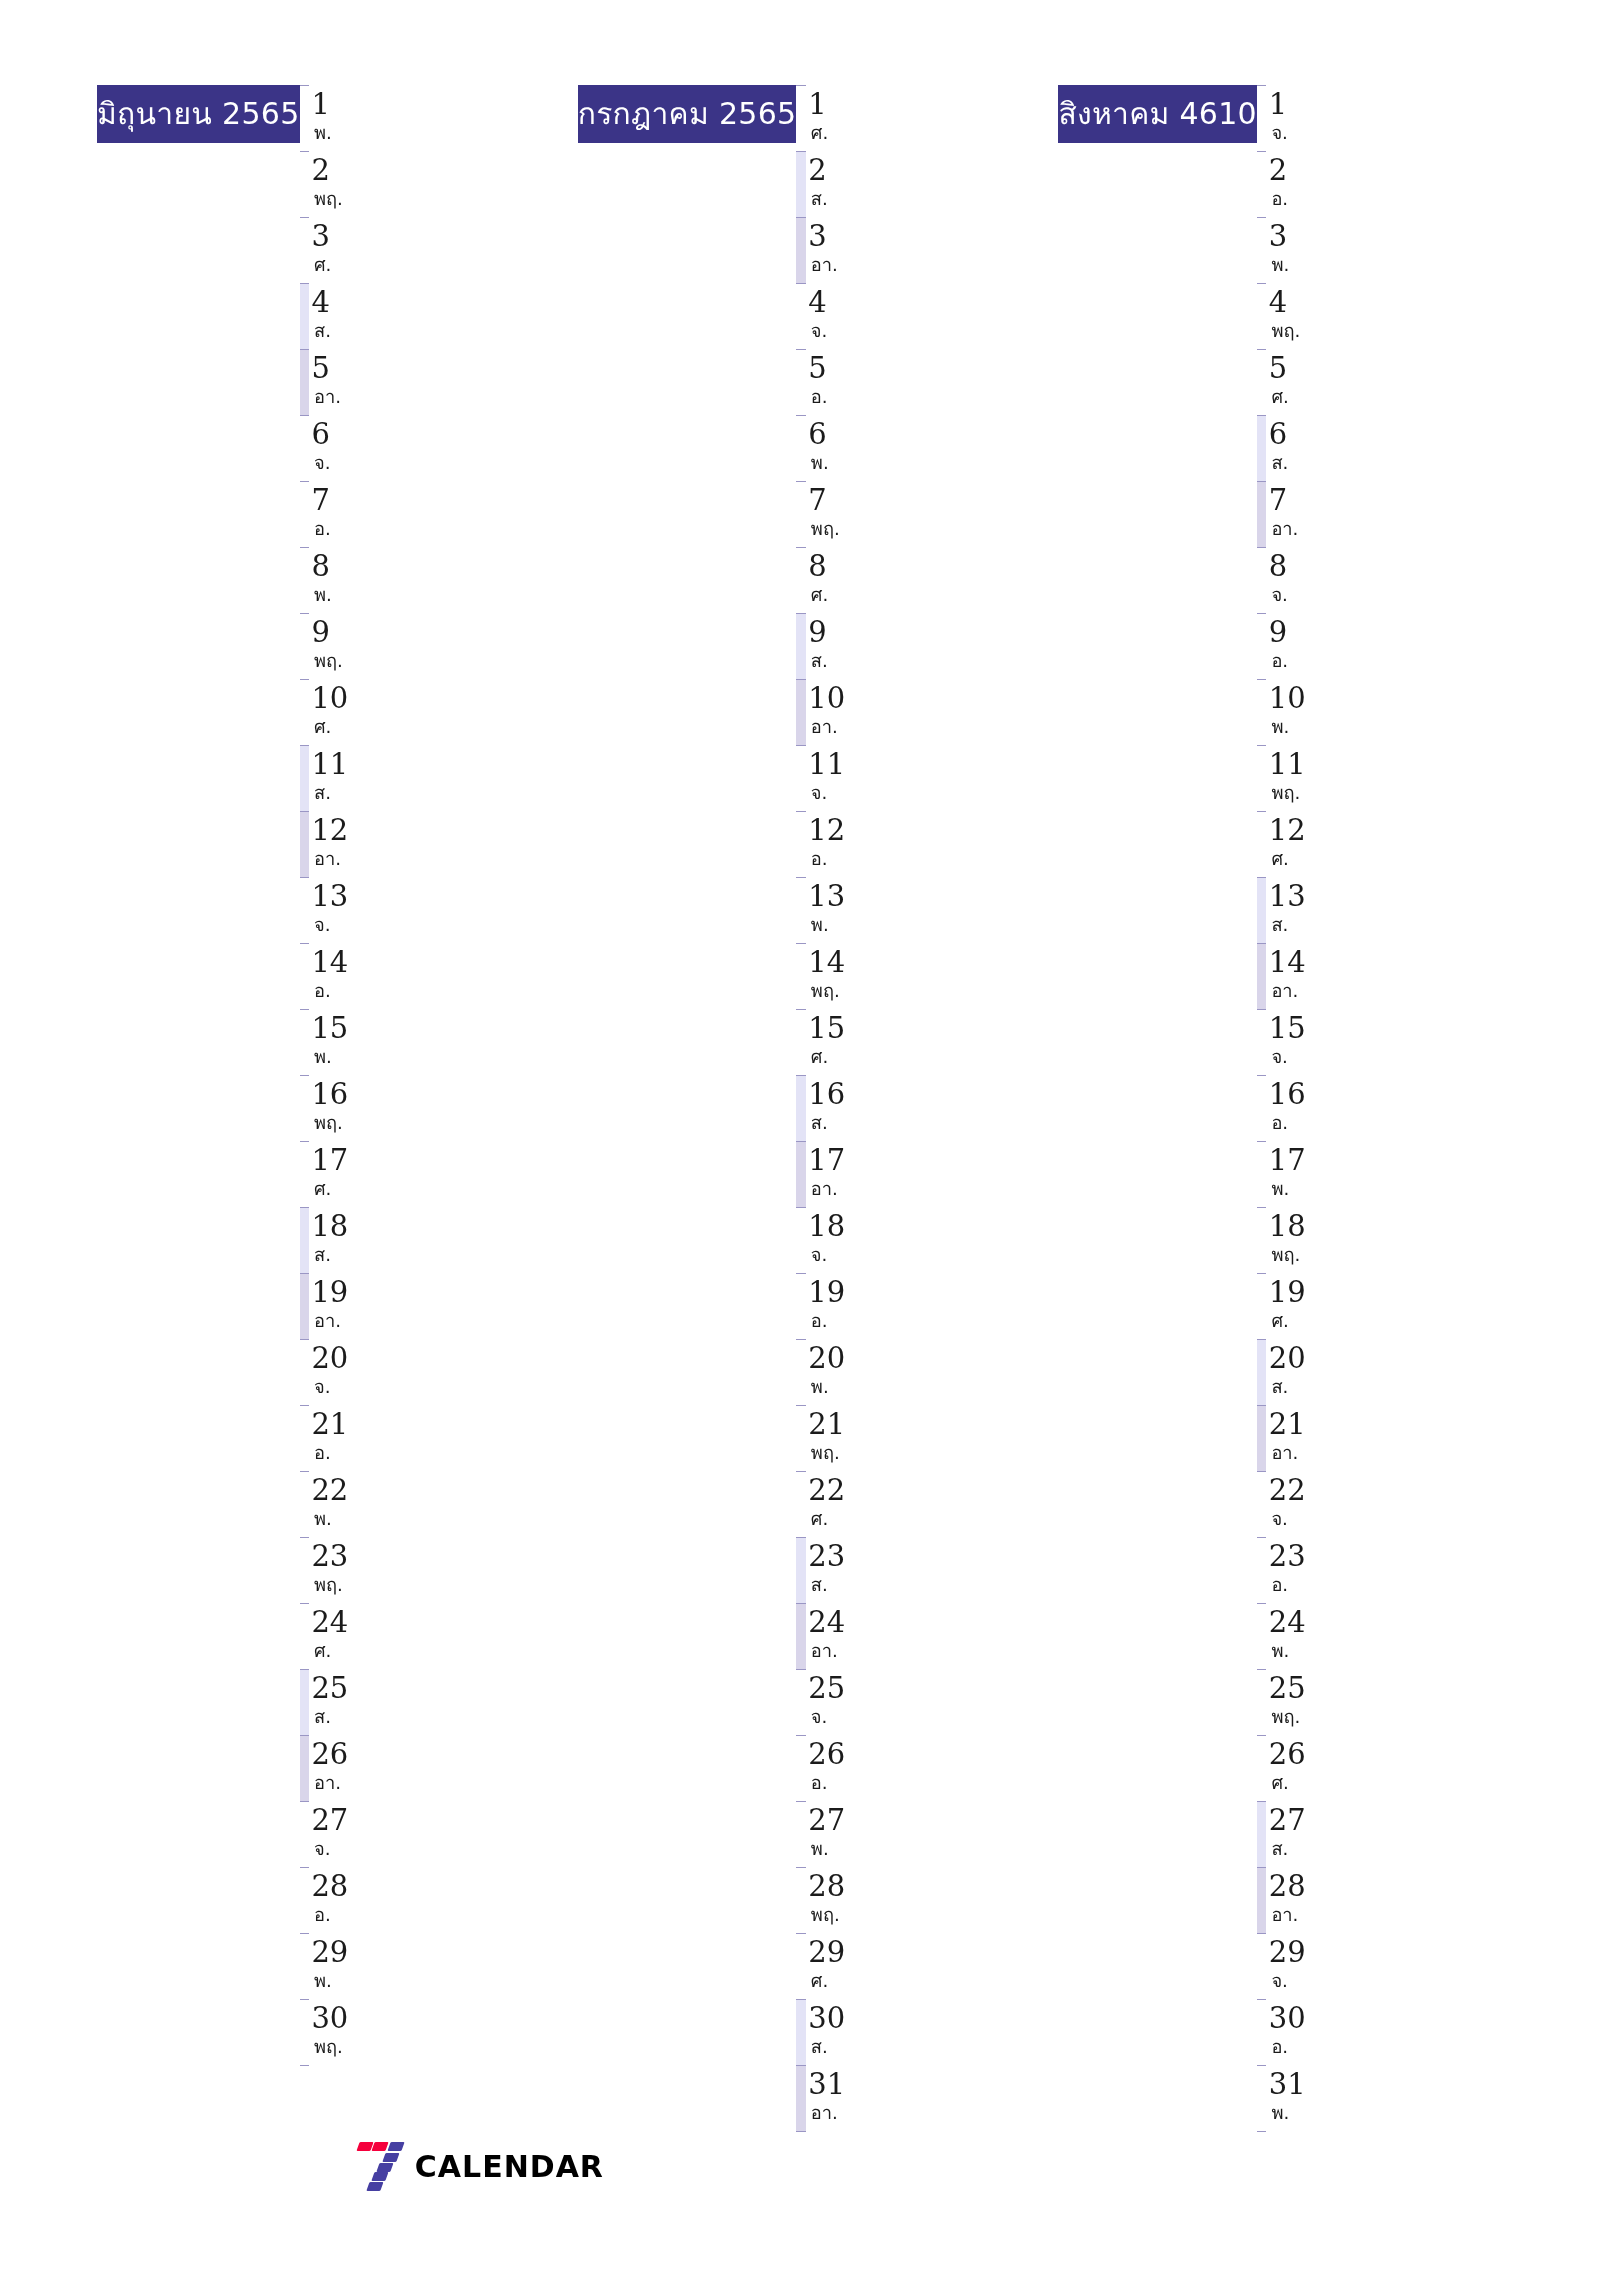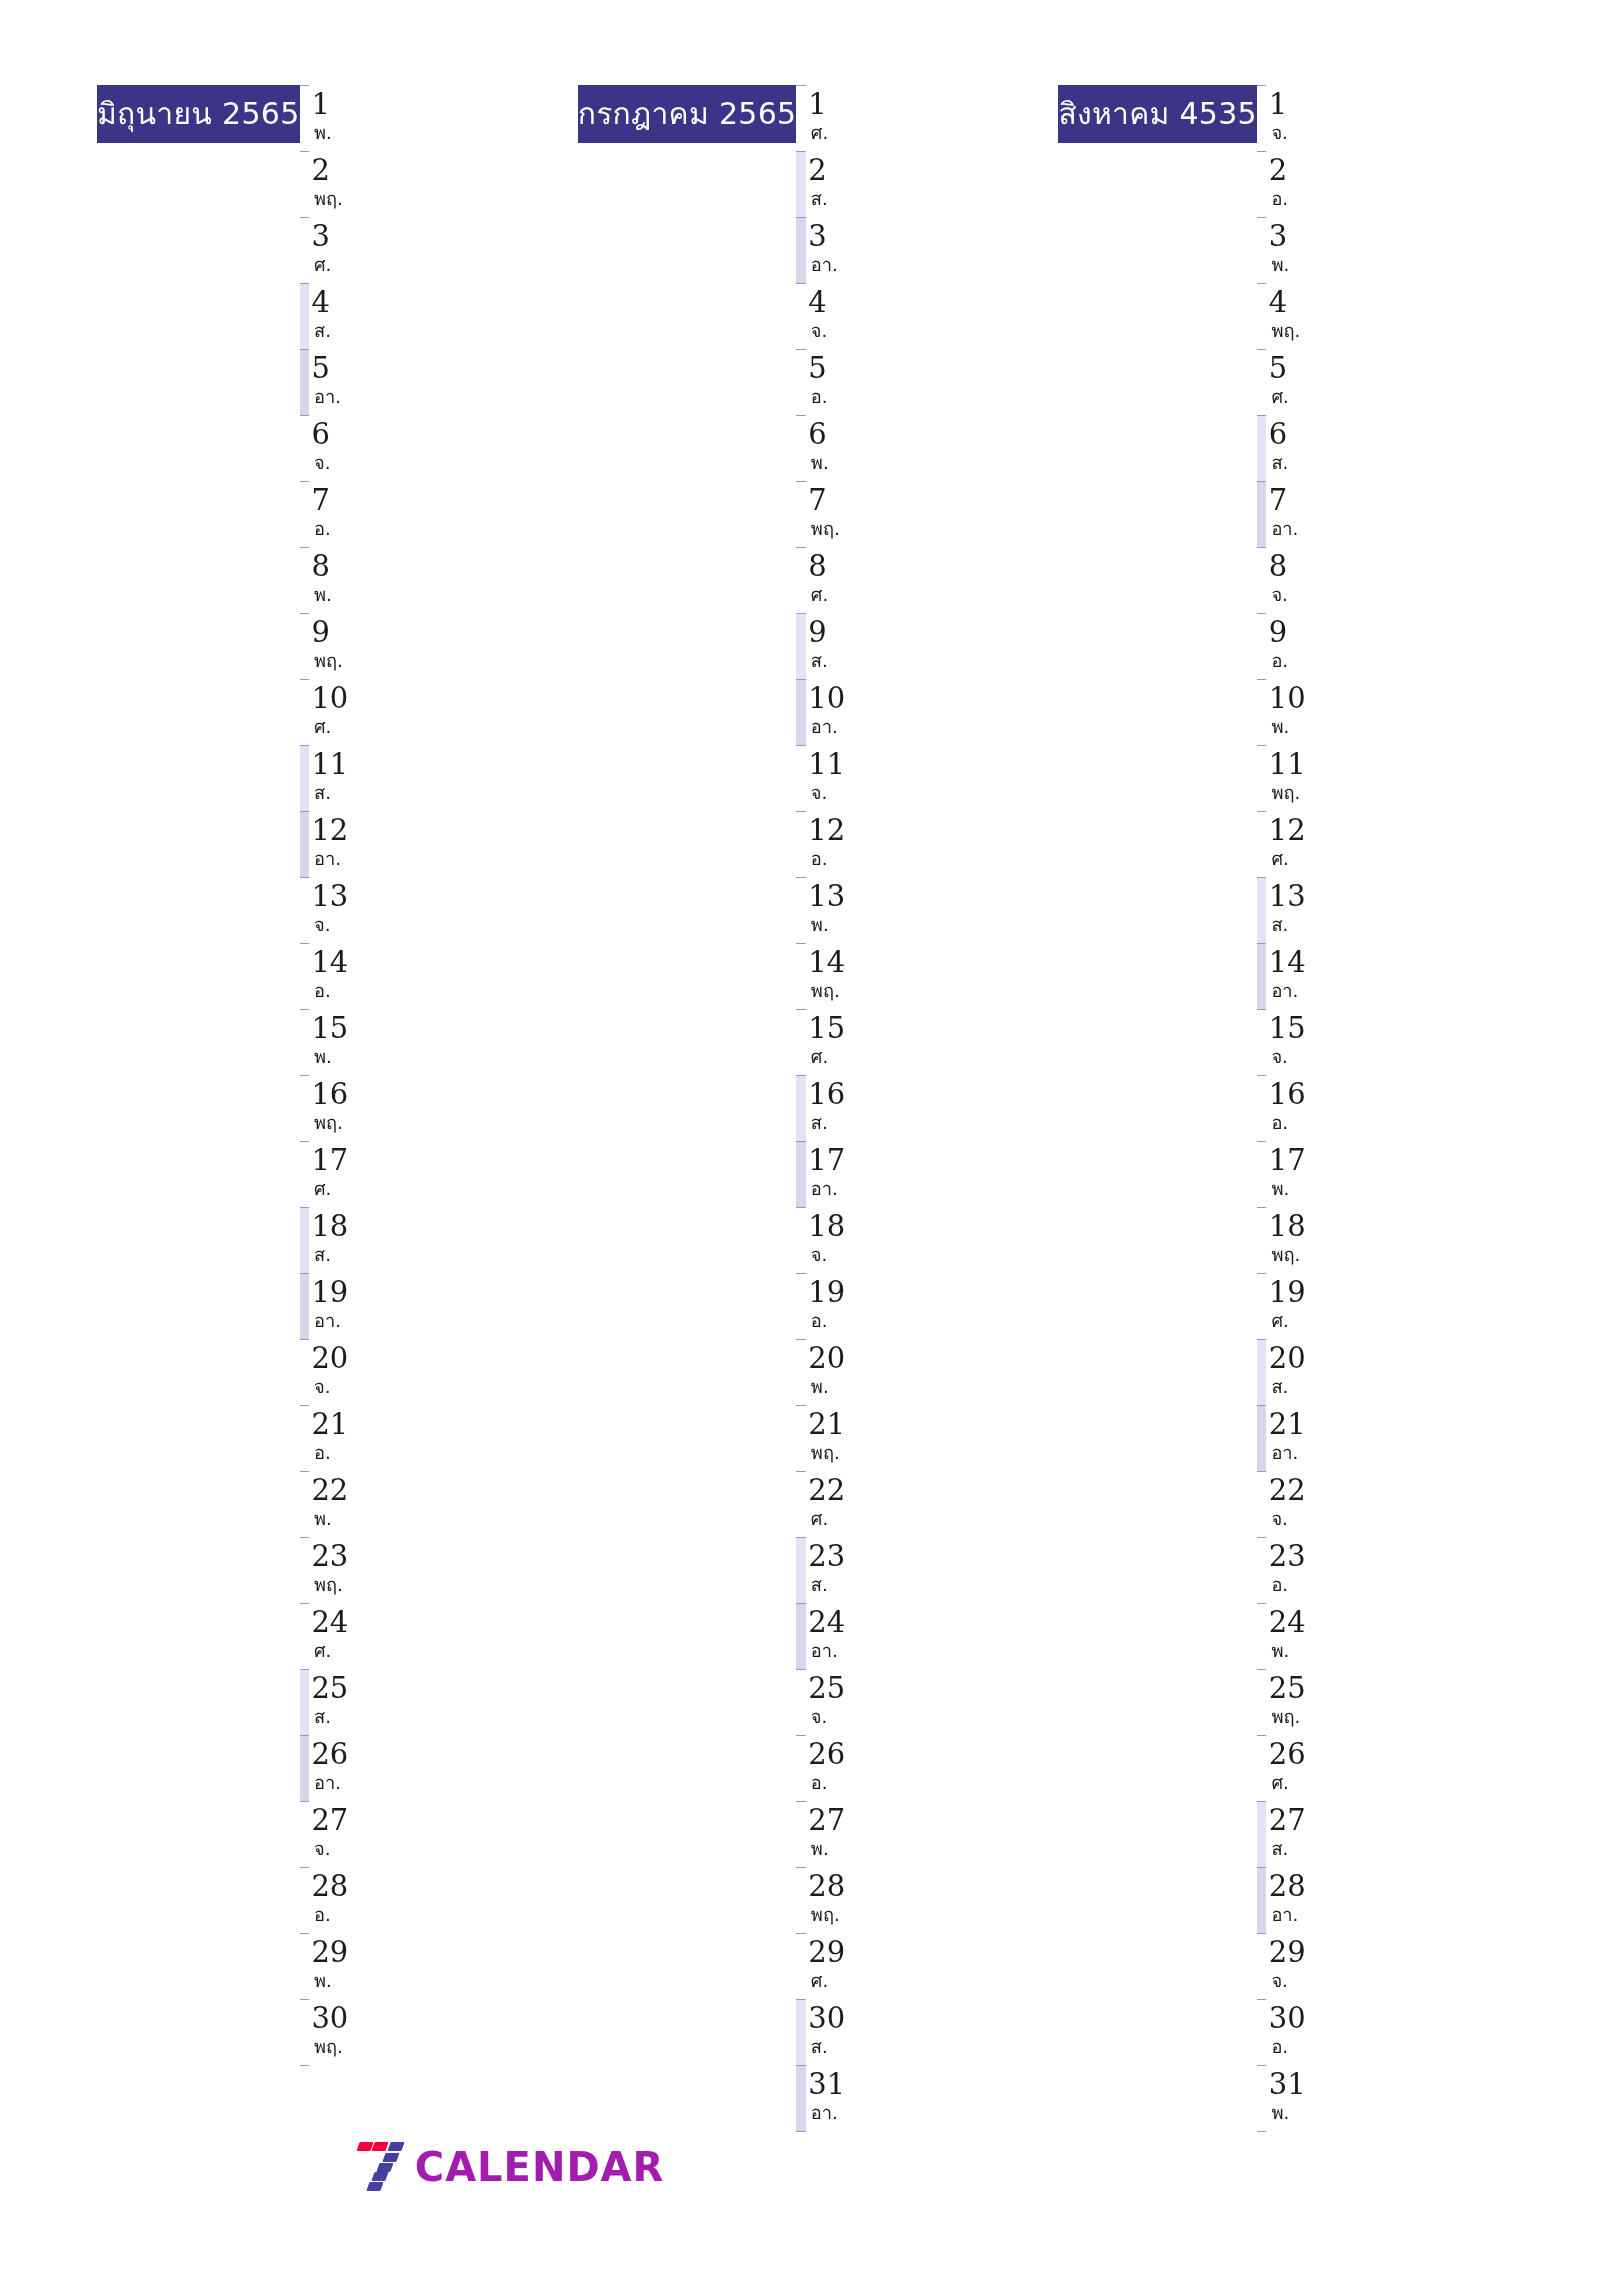--- a/index.html
+++ b/index.html
@@ -84,24 +84,24 @@
     position:relative;
     width:56px;height:51px;
   }
   .logo-mark i{
     position:absolute;
     display:block;
     transform:skewX(-20deg);
     border-radius:1.3px;
   }
   .logo-word{
-    font-size:40px;
+    font-size:30px;
     font-weight:bold;
     letter-spacing:1px;
-    color:#a21caf;
+    color:#000000;
     font-family:"DejaVu Sans","Liberation Sans",sans-serif;
     line-height:1;
     text-align:right;
   }
 </style>
 </head>
 <body>
 
 <div class="page">
 
@@ -354,21 +354,21 @@
             <span class="day-num">30</span>
             <span class="day-abbr">ส.</span>
           </div>
           <div class="day-row sun">
             <span class="day-num">31</span>
             <span class="day-abbr">อา.</span>
           </div>
         </div>
       </div>
       <div class="month-col">
-        <div class="month-header">สิงหาคม 4535</div>
+        <div class="month-header">สิงหาคม 4610</div>
         <div class="days">
           <div class="day-row">
             <span class="day-num">1</span>
             <span class="day-abbr">จ.</span>
           </div>
           <div class="day-row">
             <span class="day-num">2</span>
             <span class="day-abbr">อ.</span>
           </div>
           <div class="day-row">

